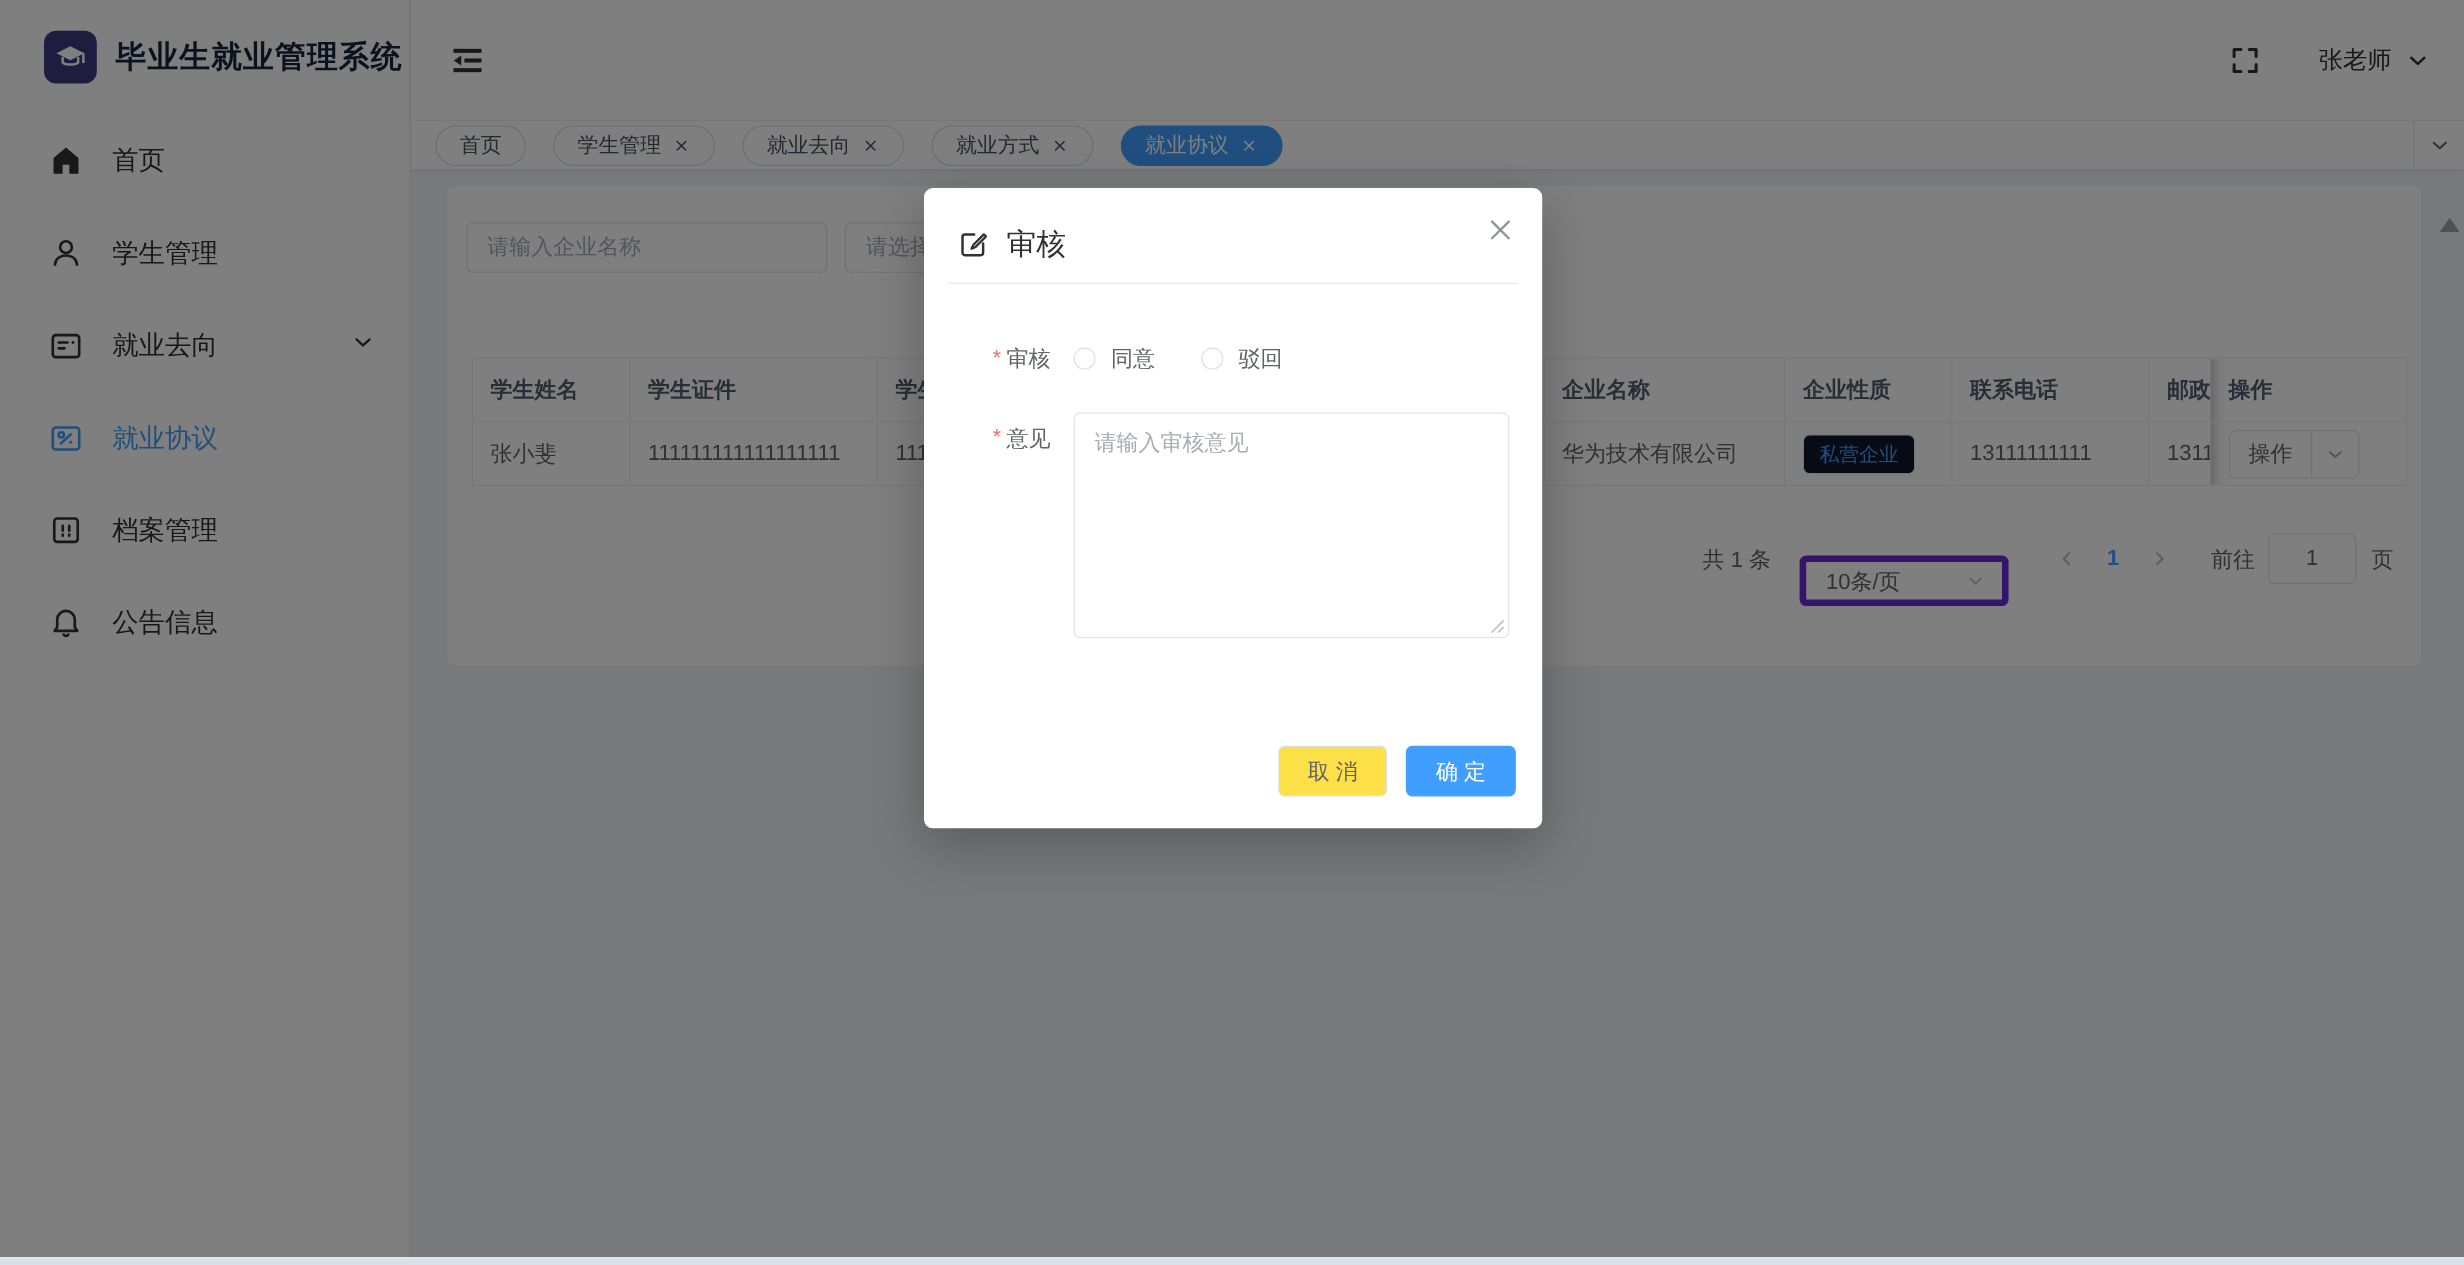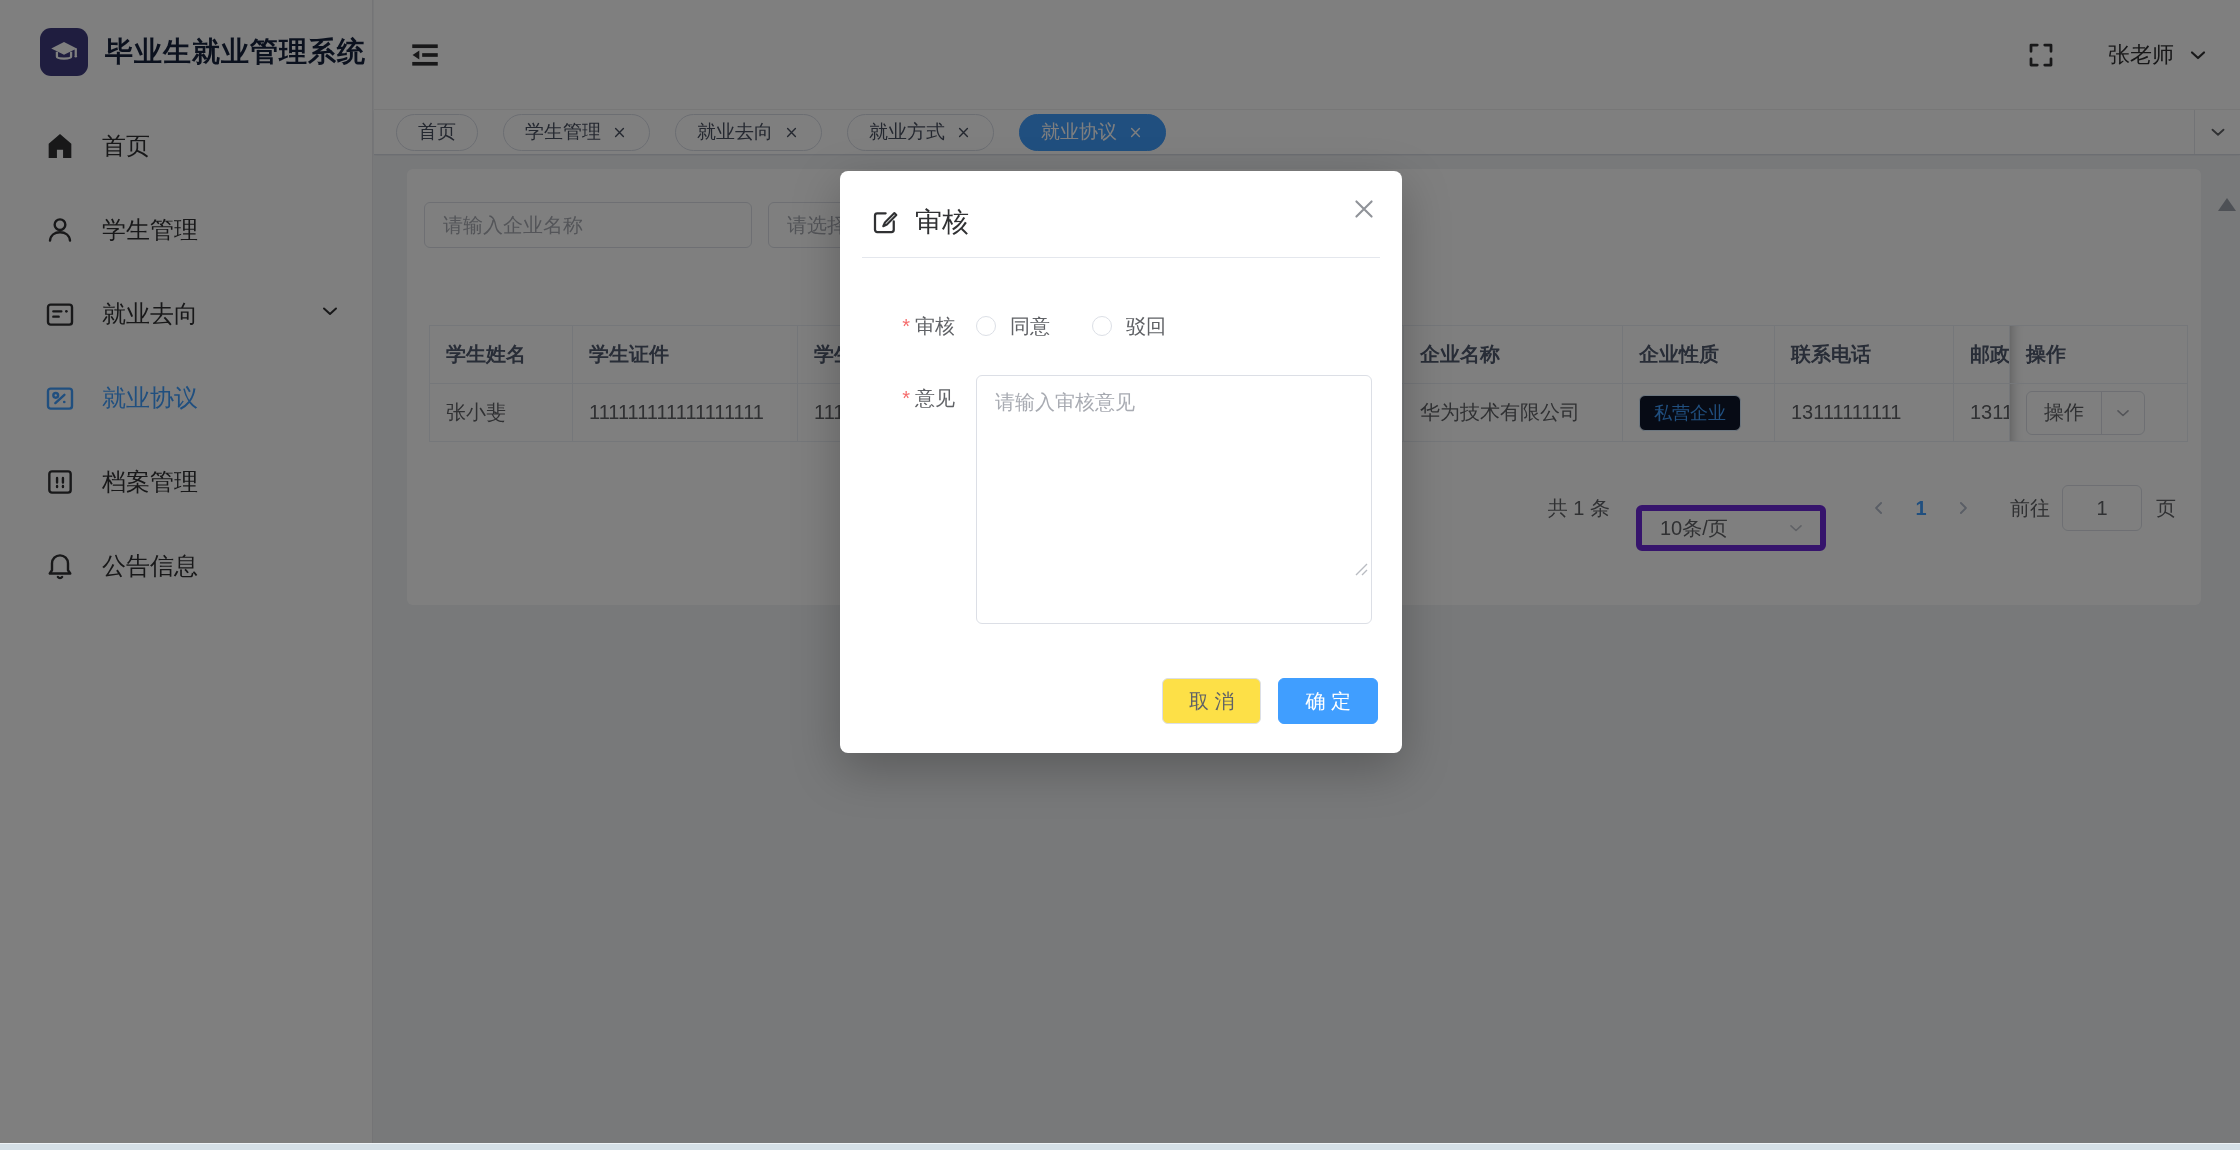--- a/index.html
+++ b/index.html
@@ -98,21 +98,21 @@
   .req { color:#f56c6c; margin-right:5px; font-size:20px; }
   .dlg-label { width:115px; text-align:right; font-size:20px; color:#606266; flex:none;
     display:inline-flex; justify-content:flex-end; align-items:center; }
   .row-review { position:absolute; left:0; top:132px; height:46px; display:flex; align-items:center; width:100%; }
   .radio-group { display:flex; align-items:center; margin-left:21px; }
   .radio { display:flex; align-items:center; margin-right:42px; font-size:20px; color:#606266; cursor:pointer; }
   .radio-dot { width:20px; height:20px; border:1px solid #dcdfe6; border-radius:50%; background:#fff;
     margin-right:14px; flex:none; }
   .row-opinion-label { position:absolute; left:0; top:214px; width:115px; text-align:right; font-size:20px;
     color:#606266; }
-  .dlg-textarea { position:absolute; left:136px; top:204px; width:396px; height:249px;
+  .dlg-textarea { position:absolute; left:136px; top:204px; width:396px; height:205px;
     border:1px solid #dcdfe6; border-radius:6px; padding:13px 18px; font-size:20px; color:#606266;
     resize:none; outline:none; font-family:"Liberation Sans","DejaVu Sans",sans-serif; }
   .dlg-textarea::placeholder { color:#a8abb2; }
   .resize-grip { position:absolute; left:513px; top:390px; width:16px; height:16px; color:#b9bcc2; }
   .dlg-footer { position:absolute; right:24px; bottom:29px; display:flex; }
   .btn { height:46px; padding:0 26px; border-radius:6px; font-size:20px; display:flex; align-items:center;
     cursor:pointer; white-space:nowrap; }
   .btn-cancel { border:1px solid #dcdfe6; background:#fde047; color:#606266; margin-right:17px; }
   .btn-confirm { background:#409EFF; border:1px solid #409EFF; color:#fff; }
 </style>

